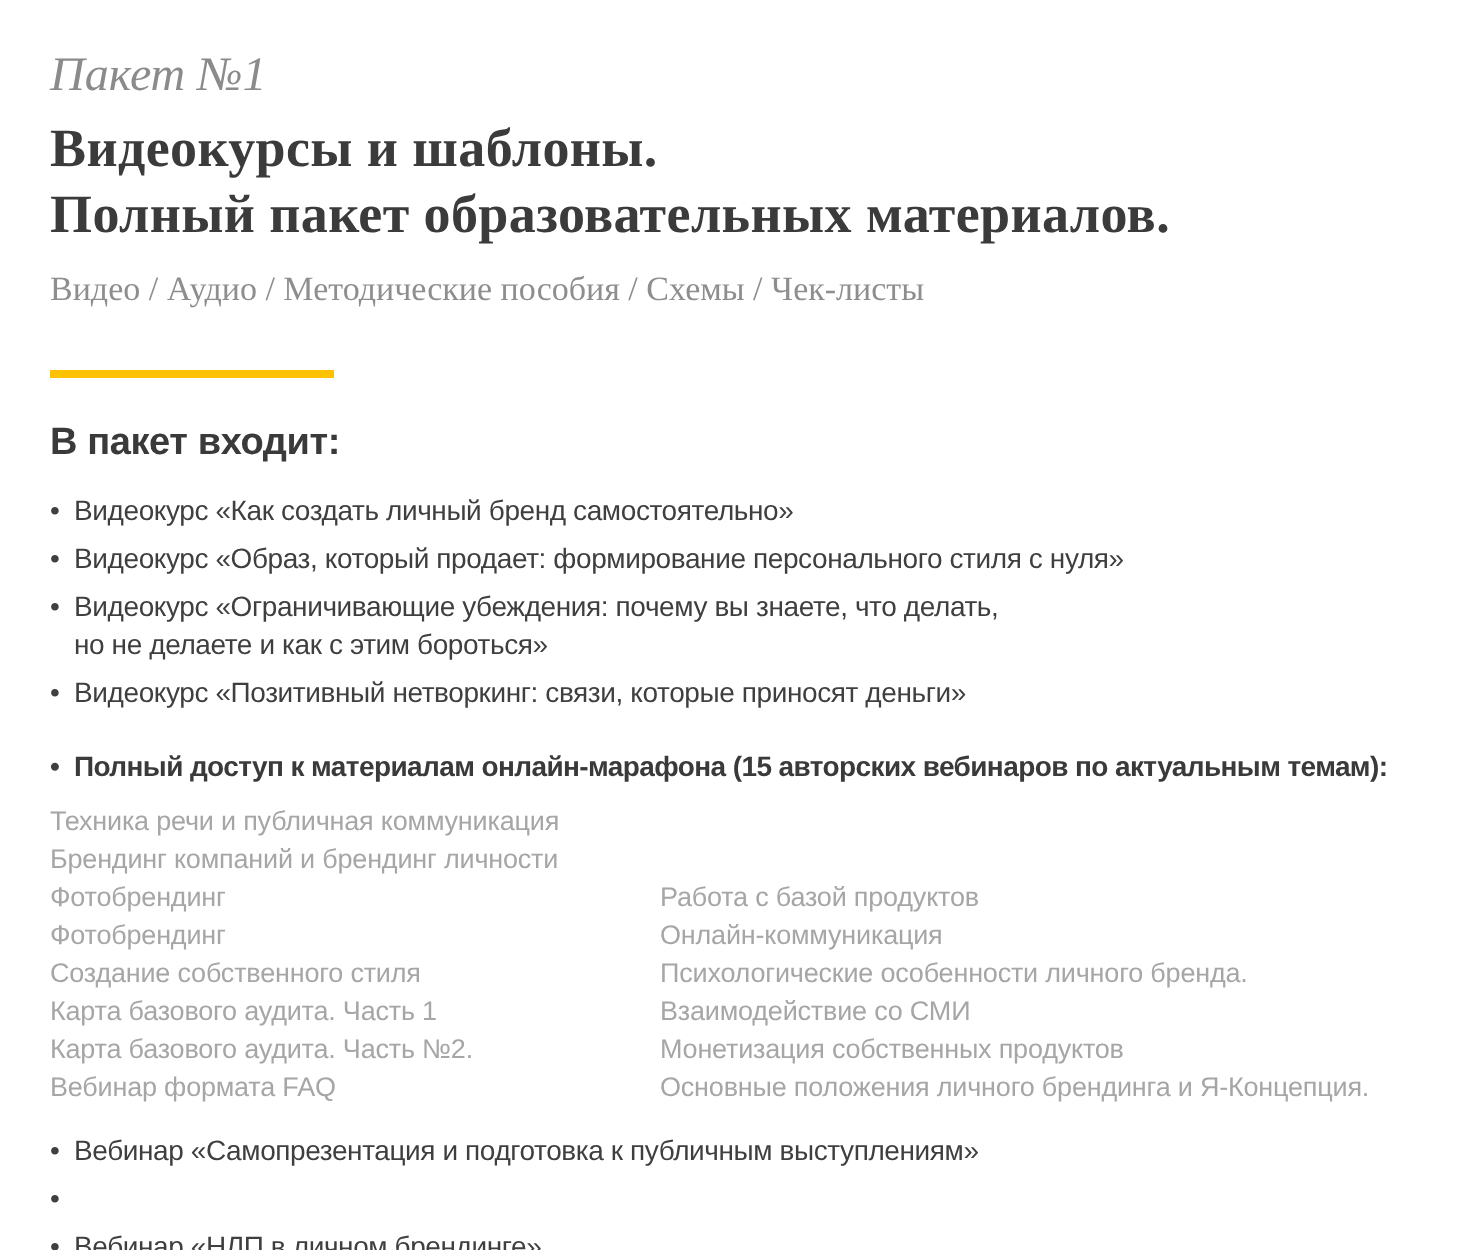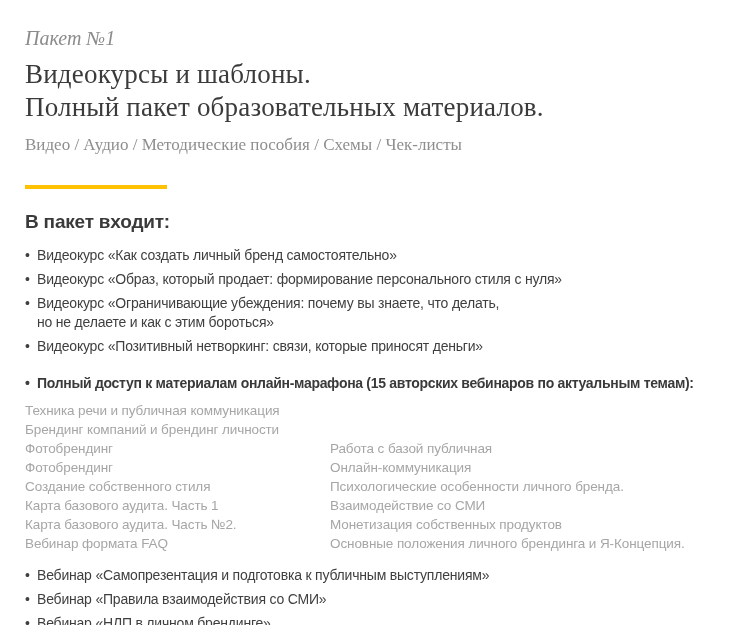--- a/index.html
+++ b/index.html
@@ -15,28 +15,28 @@
   }
   .page {
     box-sizing: border-box;
     width: 734px;
     height: 625px;
     padding: 26px 20px 0 25px;
   }
   .kicker {
     font-family: "Liberation Serif", serif;
     font-style: italic;
-    font-size: 20px;
+    font-size: 24px;
     line-height: 24px;
     color: #8b8b8b;
   }
   .title {
     margin: 8px 0 0 0;
     font-family: "Liberation Serif", serif;
-    font-weight: 400;
+    font-weight: 700;
     font-size: 27px;
     line-height: 33px;
     color: #3b3b3b;
     letter-spacing: 0.2px;
   }
   .title-line { display: block; }
   .subtitle {
     margin-top: 10px;
     font-family: Liberation Serif, serif;
     font-size: 17px;
@@ -158,41 +158,38 @@
       <div class="col-item">Техника речи и публичная коммуникация</div>
       <div class="col-item">Брендинг компаний и брендинг личности</div>
       <div class="col-item">Фотобрендинг</div>
       <div class="col-item">Фотобрендинг</div>
       <div class="col-item">Создание собственного стиля</div>
       <div class="col-item">Карта базового аудита. Часть 1</div>
       <div class="col-item">Карта базового аудита. Часть №2.</div>
       <div class="col-item">Вебинар формата FAQ</div>
     </div>
     <div class="col-right">
-      <div class="col-item">Работа с базой публичная</div>
+      <div class="col-item">Работа с базой продуктов</div>
       <div class="col-item">Онлайн-коммуникация</div>
       <div class="col-item">Психологические особенности личного бренда.</div>
       <div class="col-item">Взаимодействие со СМИ</div>
       <div class="col-item">Монетизация собственных продуктов</div>
       <div class="col-item">Основные положения личного брендинга и Я-Концепция.</div>
     </div>
   </div>
 
   <ul class="bullet-list webinar-list">
     <li>
       <span class="dot">•</span>
       <span class="li-text">
         <span class="line">Вебинар «Самопрезентация и подготовка к публичным выступлениям»</span>
       </span>
     </li>
     <li>
       <span class="dot">•</span>
-      <span class="li-text">
-        <span class="line">Вебинар «Правила взаимодействия со СМИ»</span>
-      </span>
     </li>
     <li>
       <span class="dot">•</span>
       <span class="li-text">
         <span class="line">Вебинар «НЛП в личном брендинге»</span>
       </span>
     </li>
   </ul>
 
 </div>

